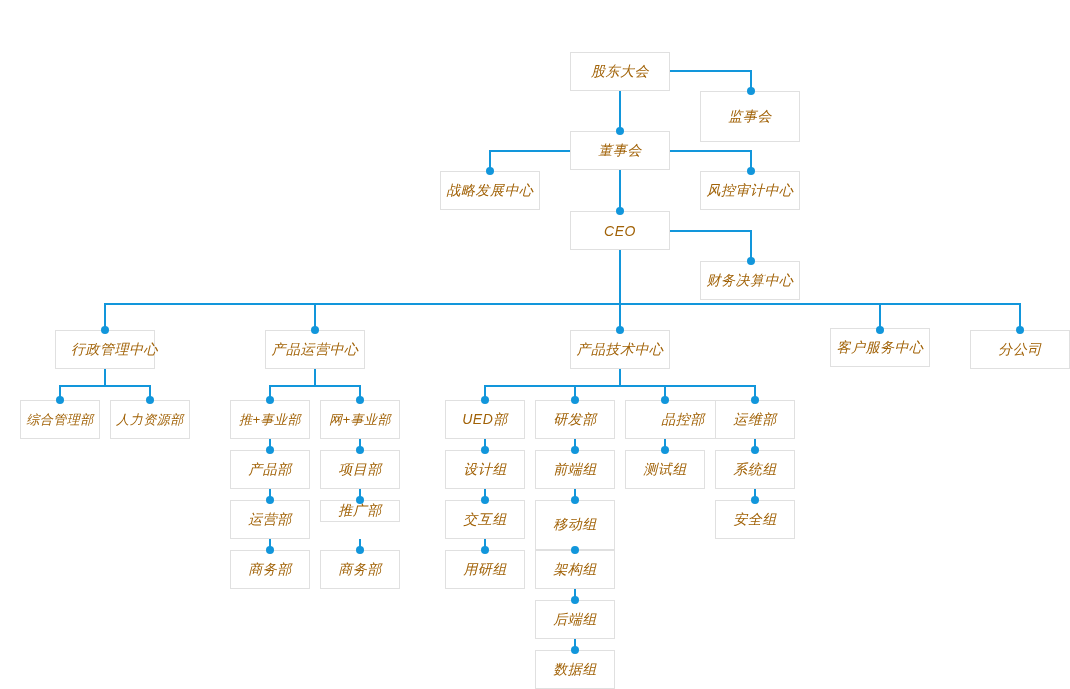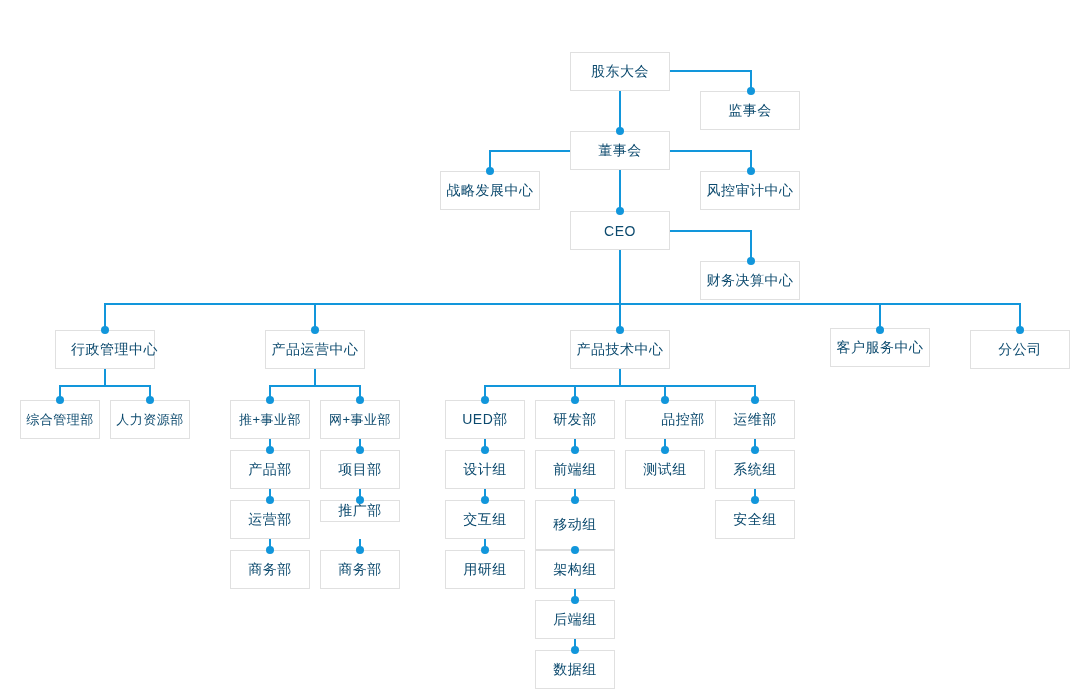--- a/index.html
+++ b/index.html
@@ -9,28 +9,29 @@
     font-family:"Liberation Sans","DejaVu Sans",sans-serif;
     overflow:hidden;
   }
   #chart{position:relative;width:1070px;height:689px;}
 
   .node{
     position:absolute;
     box-sizing:border-box;
     border:1px solid #e0e0e0;
     background:#ffffff;
-    color:#0c4a6e;
+    color:#a16207;
     font-size:14px;
     display:flex;
     align-items:center;
     justify-content:center;
     white-space:nowrap;
     letter-spacing:0.5px;
     z-index:3;
+    font-style:italic;
   }
 
   .edge{
     position:absolute;
     background:#1296db;
     z-index:1;
   }
   .edge.h{height:2px;}
   .edge.v{width:2px;}
 
@@ -154,21 +155,21 @@
 
   <div class="dot" style="left:665px;top:400px;"></div>
   <div class="dot" style="left:665px;top:450px;"></div>
 
   <div class="dot" style="left:755px;top:400px;"></div>
   <div class="dot" style="left:755px;top:450px;"></div>
   <div class="dot" style="left:755px;top:500px;"></div>
 
   <div class="node" style="left:570px;top:52px;width:100px;height:39px;">股东大会</div>
 
-  <div class="node" style="left:700px;top:91px;width:100px;height:39px;">监事会</div>
+  <div class="node" style="left:700px;top:91px;width:100px;height:51px;">监事会</div>
 
   <div class="node" style="left:570px;top:131px;width:100px;height:39px;">董事会</div>
 
   <div class="node" style="left:440px;top:171px;width:100px;height:39px;">战略发展中心</div>
 
   <div class="node" style="left:700px;top:171px;width:100px;height:39px;">风控审计中心</div>
 
   <div class="node" style="left:570px;top:211px;width:100px;height:39px;">CEO</div>
 
   <div class="node" style="left:700px;top:261px;width:100px;height:39px;">财务决算中心</div>

